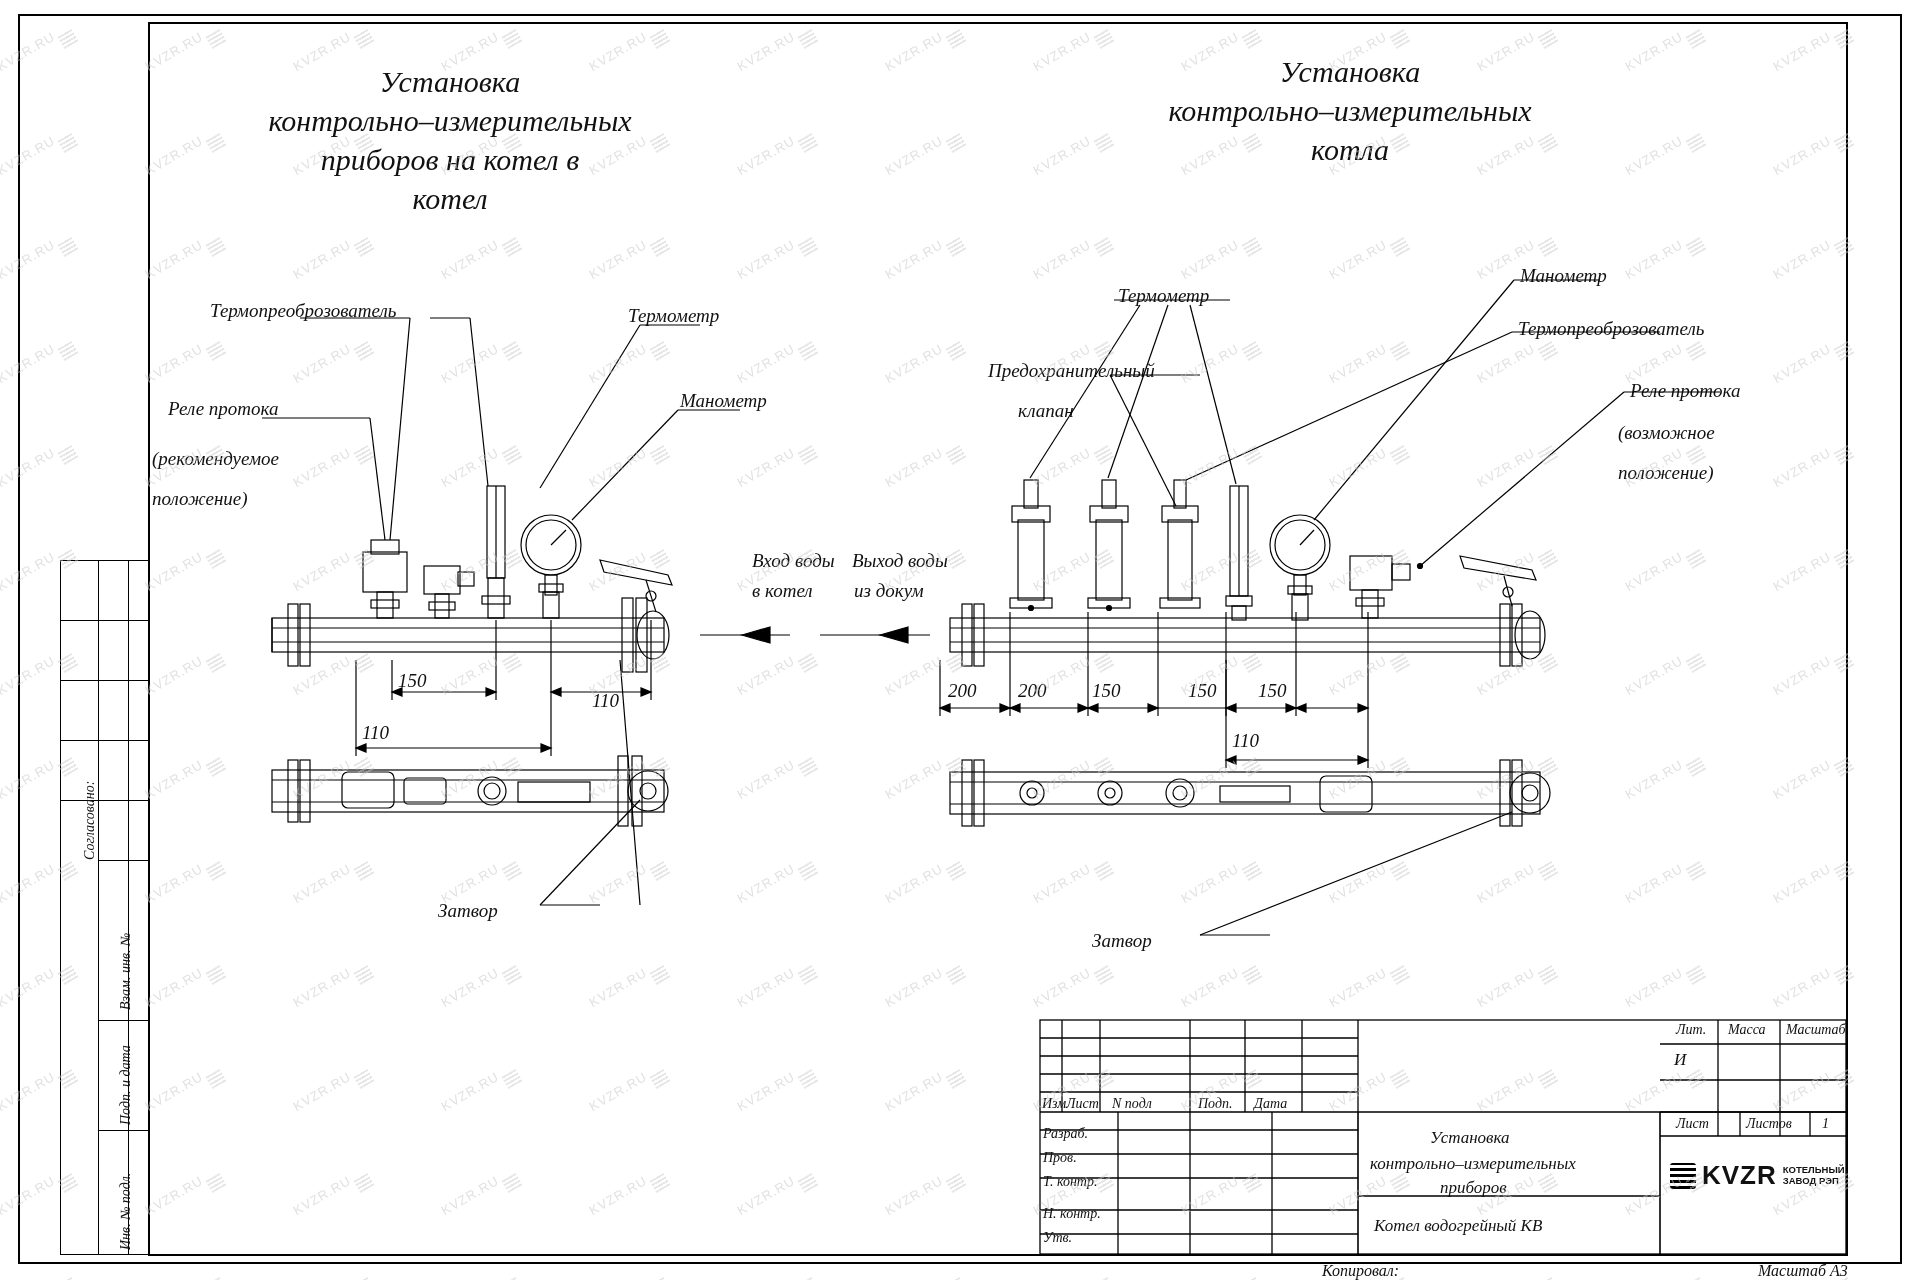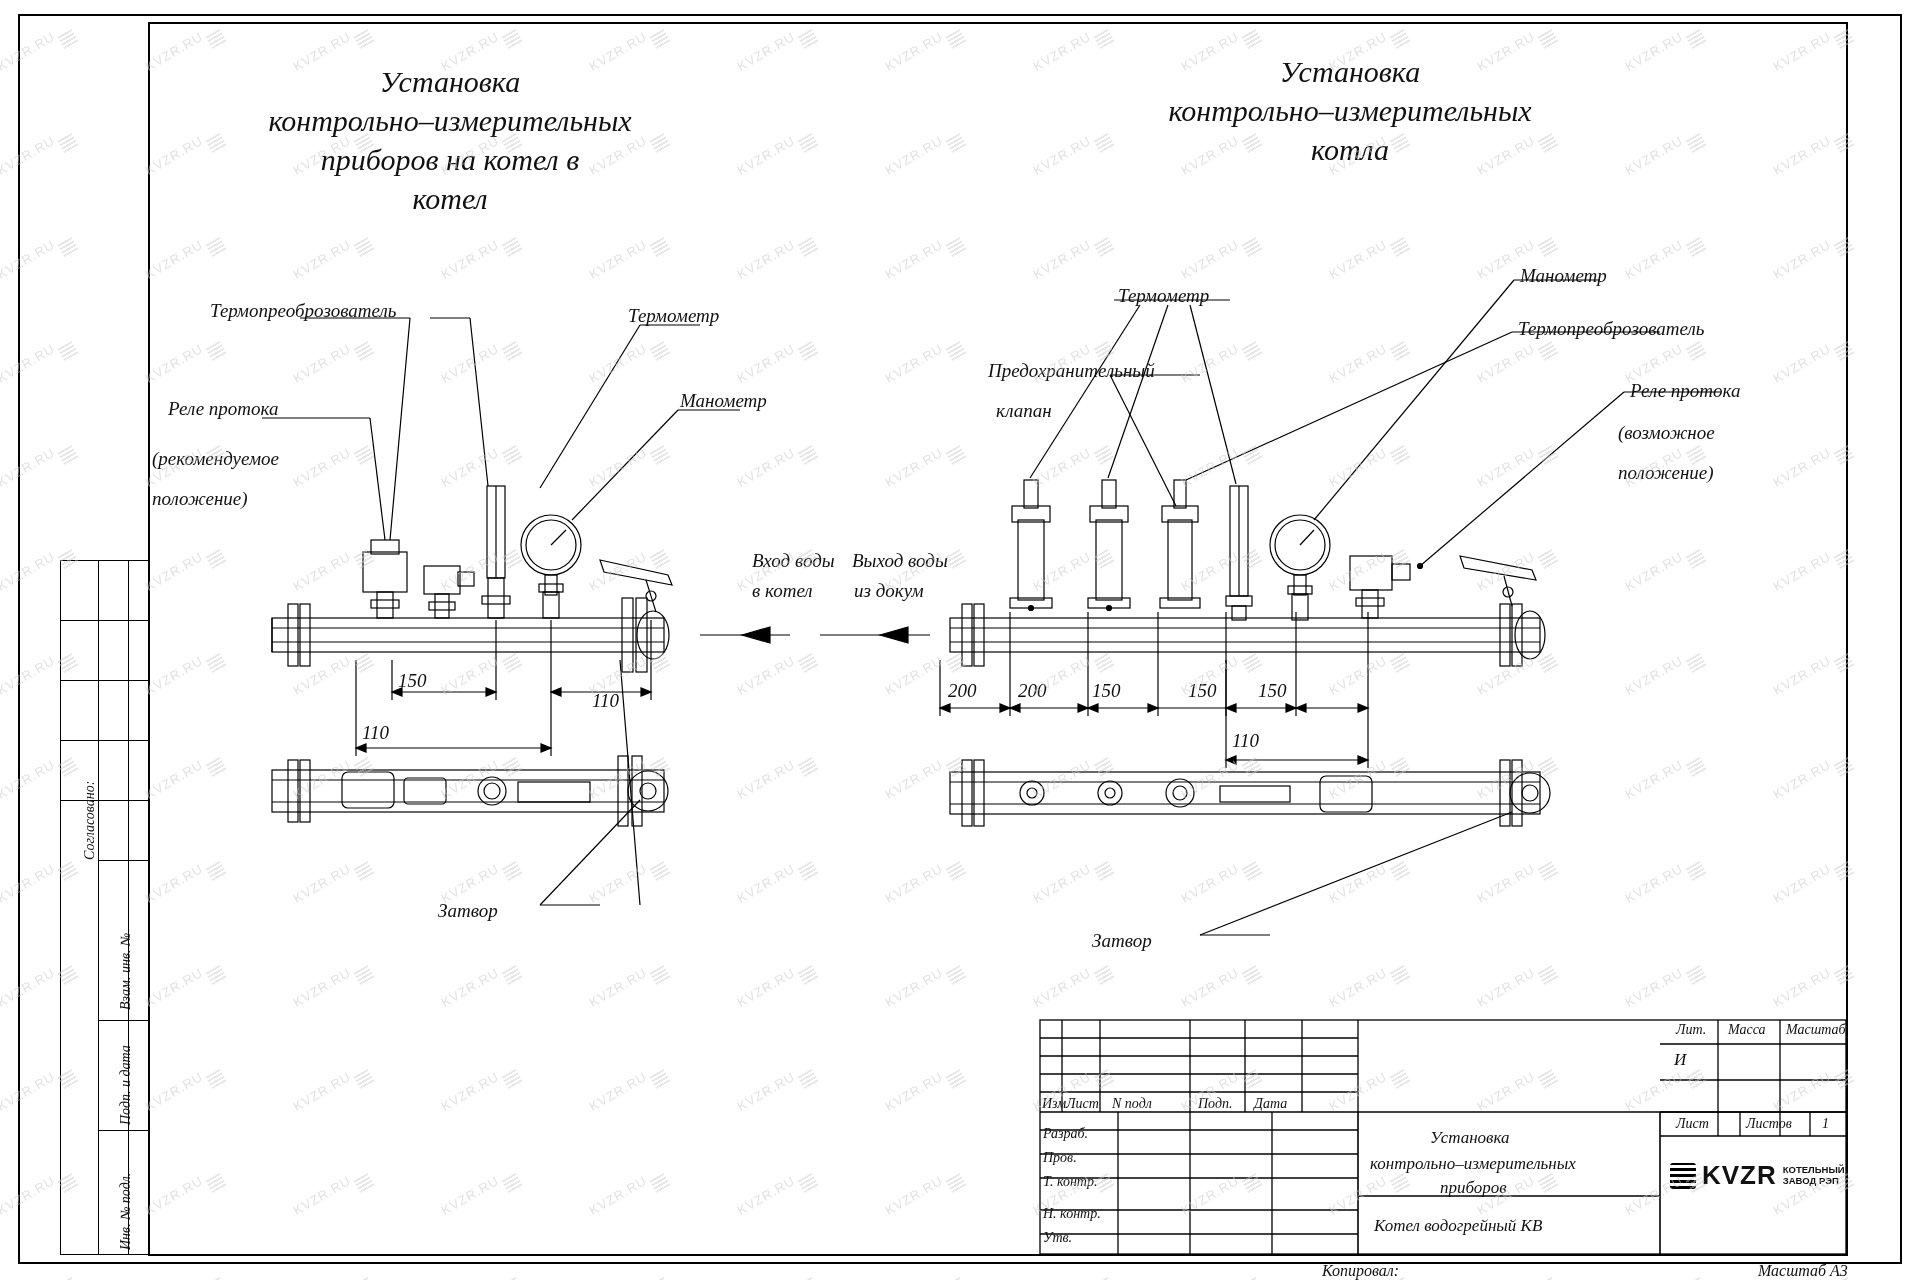--- a/index.html
+++ b/index.html
@@ -191,21 +191,21 @@
   <div class="title-big" style="position:absolute;left:100px;top:52px;width:700px;">
     <div>Установка</div>
     <div>контрольно–измерительных</div>
     <div>котла</div>
   </div>
 
   <span class="t lbl" style="left:218px;top:285px;">Термометр</span>
   <span class="t lbl" style="left:620px;top:265px;">Манометр</span>
   <span class="t lbl" style="left:618px;top:318px;">Термопреобрoзователь</span>
   <span class="t lbl" style="left:88px;top:360px;">Предохранительный</span>
-  <span class="t lbl" style="left:96px;top:400px;">клапан</span>
+  <span class="t lbl" style="left:118px;top:400px;">клапан</span>
   <span class="t lbl" style="left:730px;top:380px;">Реле протока</span>
   <span class="t lbl" style="left:718px;top:422px;">(возможное</span>
   <span class="t lbl" style="left:718px;top:462px;">положение)</span>
   <span class="t lbl" style="left:-48px;top:550px;">Выход воды</span>
   <span class="t lbl" style="left:-46px;top:580px;">из докум</span>
   <span class="t lbl" style="left:192px;top:930px;">Затвор</span>
 
   <span class="t dim" style="left:48px;top:680px;">200</span>
   <span class="t dim" style="left:118px;top:680px;">200</span>
   <span class="t dim" style="left:192px;top:680px;">150</span>

